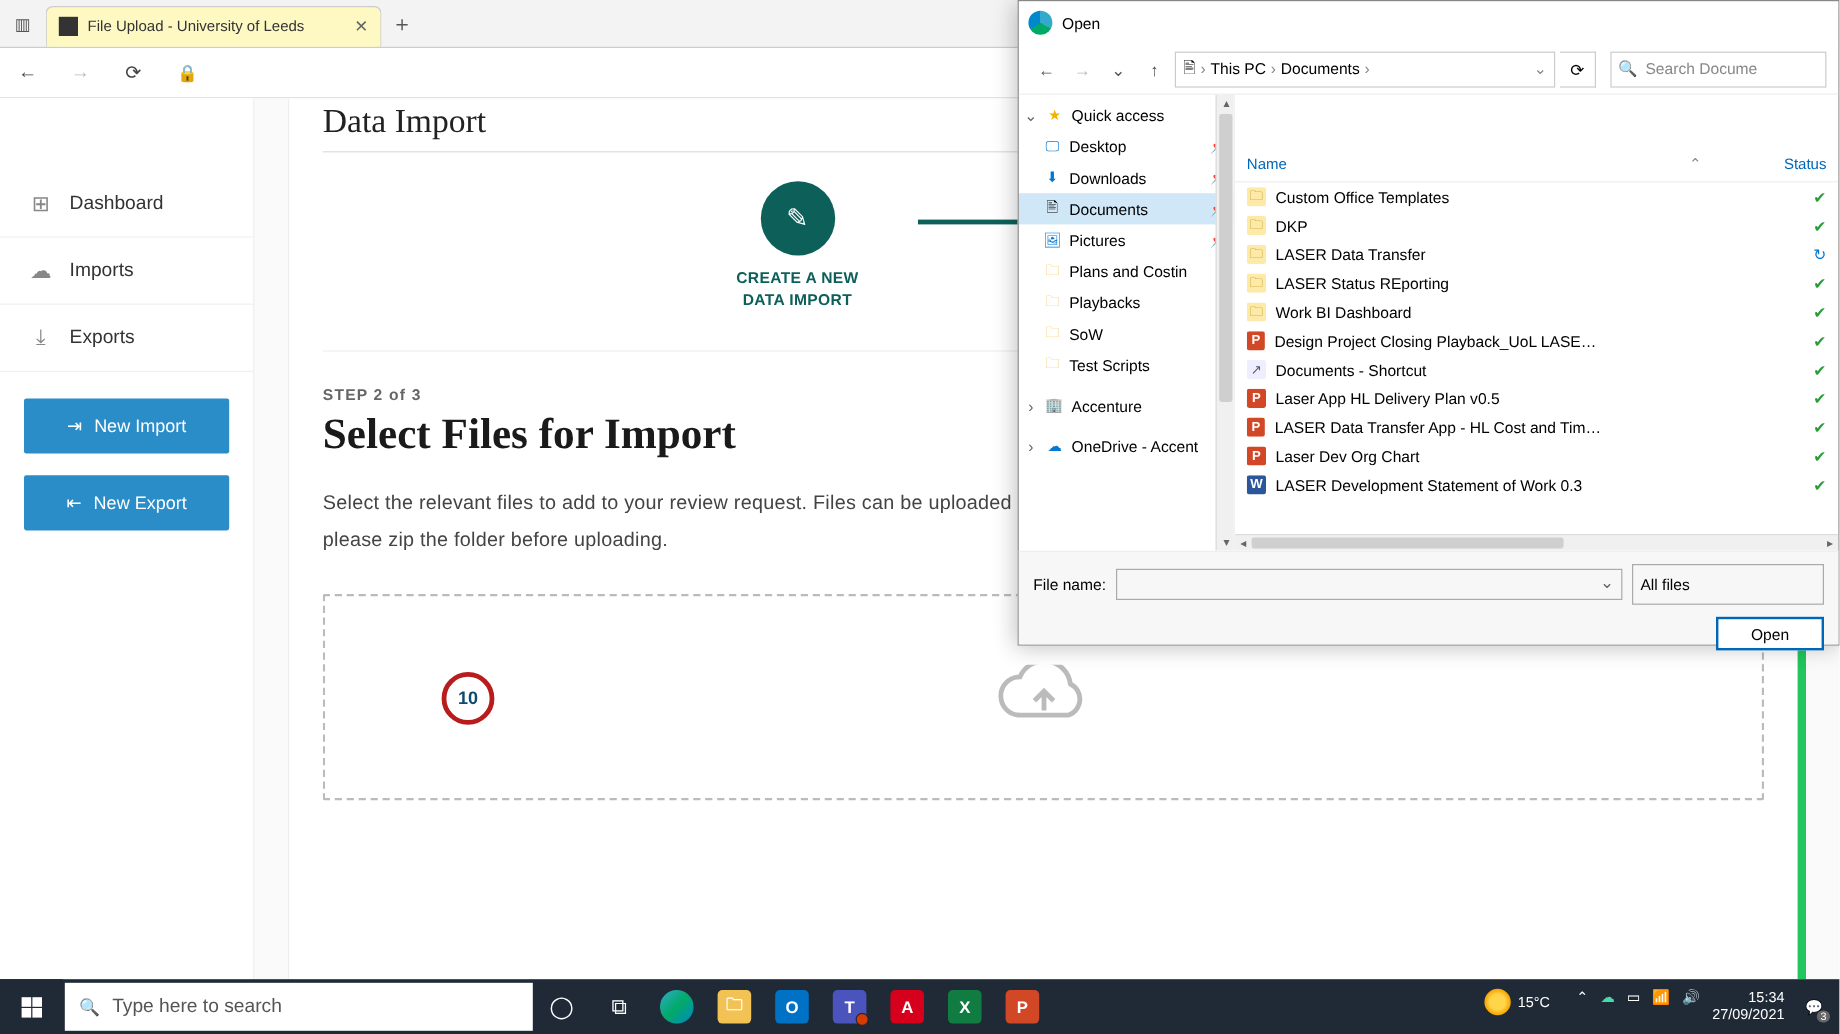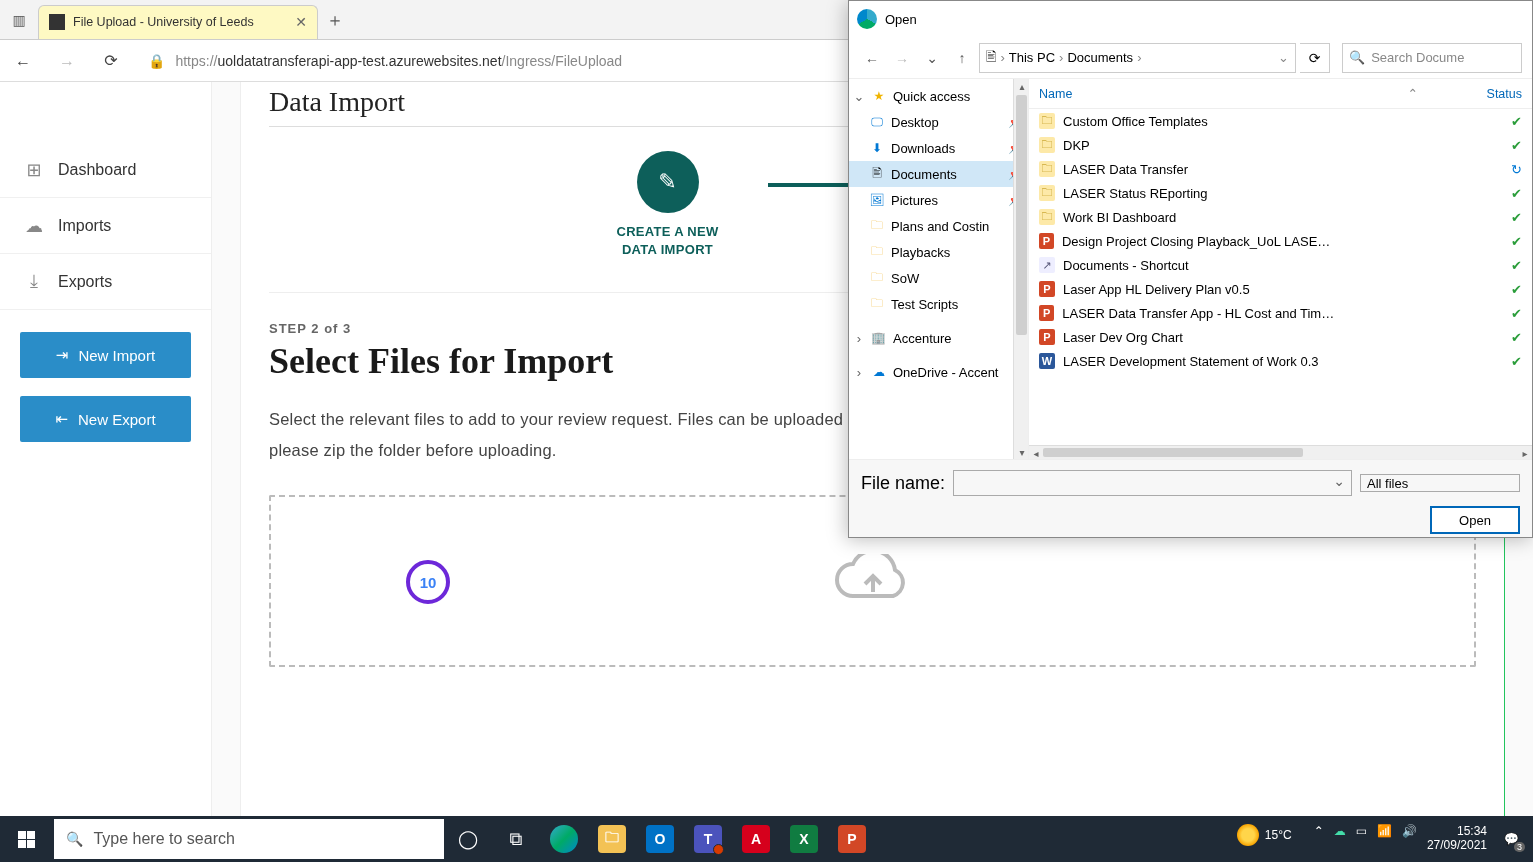--- a/index.html
+++ b/index.html
@@ -25,37 +25,37 @@
 
 
 .page { position: absolute; top: 82px; left: 0; right: 0; bottom: 46px; background: #fafafa; display: flex; }
 .sidebar { width: 212px; background: #fff; border-right: 1px solid #eee; padding-top: 60px; }
 .side-item { display: flex; align-items: center; gap: 14px; height: 56px; padding: 0 24px; font-size: 16px; color: #333; border-bottom: 1px solid #f0f0f0; }
 .side-icon { color: #888; font-size: 18px; width: 20px; text-align: center; }
 .side-btn { margin: 22px 20px 0; height: 46px; background: #2a8dc8; color: #fff; display: flex; align-items: center; justify-content: center; gap: 10px; font-size: 15px; border-radius: 2px; }
 .side-btn + .side-btn { margin-top: 18px; }
 
 .content { flex: 1; padding: 0 28px; overflow: hidden; }
-.content-inner { background: #fff; border-left: 1px solid #eee; border-right: 1px solid #22c55e; height: 100%; padding: 0 28px; }
+.content-inner { background: #fff; border-left: 1px solid #eee; border-right: 7px solid #22c55e; height: 100%; padding: 0 28px; }
 h1.page-title { font-family: Georgia, serif; font-size: 28px; font-weight: 500; color: #222; padding-top: 4px; padding-bottom: 8px; border-bottom: 1px solid #ddd; }
 .stepper { display: flex; align-items: center; justify-content: center; gap: 0; padding: 24px 0 34px; border-bottom: 1px solid #eee; }
 .step { display: flex; flex-direction: column; align-items: center; width: 200px; }
 .step-circle { width: 62px; height: 62px; border-radius: 50%; background: #0d5f5a; color: #fff; display: flex; align-items: center; justify-content: center; font-size: 22px; }
 .step-circle.outline { background: #fff; border: 3px solid #0d5f5a; color: #0d5f5a; }
 .step-label { margin-top: 10px; font-weight: 700; font-size: 13px; color: #0d5f5a; text-align: center; line-height: 1.35; letter-spacing: .3px; }
 
 .step-indicator { margin-top: 28px; font-size: 13px; letter-spacing: 1px; font-weight: 700; color: #666; }
 h2.section-title { font-family: Georgia, serif; font-size: 36px; font-weight: 600; color: #1a1a1a; margin-top: 4px; }
 p.section-desc { margin-top: 22px; font-size: 16.5px; color: #444; line-height: 1.85; letter-spacing: .2px; }
 
 .dropzone { margin-top: 30px; border: 2px dashed #bbb; border-radius: 2px; height: 172px; position: relative; display: flex; flex-direction: column; align-items: center; justify-content: center; gap: 14px; }
 .cloud { color: #bbb; }
 .drop-text { font-size: 18px; color: #333; letter-spacing: .2px; }
 
-.annot { position: absolute; left: 406px; top: 560px; width: 44px; height: 44px; border: 4px solid #6d28d9; border-radius: 50%; display: flex; align-items: center; justify-content: center; font-weight: 700; color: #3b82f6; font-size: 15px; background: #fff; }
+.annot { position: absolute; left: 368px; top: 560px; width: 44px; height: 44px; border: 4px solid #b91c1c; border-radius: 50%; display: flex; align-items: center; justify-content: center; font-weight: 700; color: #0c4a6e; font-size: 15px; background: #fff; }
 
 
 .dialog { position: absolute; left: 848px; top: 0; width: 685px; height: 538px; background: #fff; border: 1px solid #888; box-shadow: -2px 2px 18px rgba(0,0,0,.25); display: flex; flex-direction: column; }
 .dlg-title { height: 36px; display: flex; align-items: center; gap: 8px; padding: 0 8px; font-size: 13px; }
 .edge-icon { width: 20px; height: 20px; border-radius: 50%; background: conic-gradient(#3ac 0 33%, #0a6 33% 66%, #08c 66% 100%); }
 .dlg-nav { height: 42px; display: flex; align-items: center; gap: 4px; padding: 0 10px; border-bottom: 1px solid #eee; }
 .dlg-nav .ico { width: 26px; height: 26px; display: flex; align-items: center; justify-content: center; color: #555; }
 .dlg-nav .ico.disabled { color: #bbb; }
 .crumb-box { flex: 1; height: 30px; border: 1px solid #ccc; display: flex; align-items: center; padding: 0 6px; gap: 4px; font-size: 13px; }
 .crumb-box .sep { color: #888; }
@@ -71,41 +71,41 @@
 .side-row.top { padding-left: 4px; }
 .side-row.selected { background: #d0e7f7; }
 .pin { position: absolute; right: 6px; color: #888; font-size: 11px; }
 .ficon { width: 16px; height: 16px; display: inline-flex; align-items: center; justify-content: center; font-size: 12px; }
 .fc-star { color: #f0b400; }
 .fc-blue { color: #0078d4; }
 .fc-folder { color: #f3c255; }
 .chev { color: #666; width: 12px; display: inline-block; text-align: center; }
 
 .dlg-files { flex: 1; overflow: hidden; position: relative; }
-.file-hdr { height: 30px; display: flex; align-items: center; font-size: 12.5px; border-bottom: 1px solid #eee; padding: 0 10px; gap: 8px; }
+.file-hdr { height: 30px; display: flex; align-items: center; font-size: 12.5px; border-bottom: 1px solid #eee; padding: 0 10px; gap: 8px; margin-top: 43px; }
 .file-hdr .name-col { width: 300px; color: #0067b8; }
 .file-hdr .status-col { color: #0067b8; }
 .file-list { }
 .file-row { height: 24px; display: flex; align-items: center; padding: 0 10px; gap: 8px; font-size: 13px; }
 .file-row .nm { width: 300px; display: flex; align-items: center; gap: 8px; overflow: hidden; }
 .file-row .nm span { white-space: nowrap; overflow: hidden; text-overflow: ellipsis; }
 .status-ok { color: #2a9d3a; }
 .status-sync { color: #0078d4; }
 .tiny-icon { width: 16px; height: 16px; display: inline-flex; align-items: center; justify-content: center; font-size: 11px; border-radius: 2px; }
 .ti-folder { background: #fde9a8; color: #b58a00; }
 .ti-ppt { background: #d24726; color: #fff; font-weight: 700; }
 .ti-doc { background: #2b579a; color: #fff; font-weight: 700; }
 .ti-link { background: #eef; color: #557; }
 
 .dlg-footer { height: 78px; border-top: 1px solid #eee; padding: 10px 12px; display: flex; flex-direction: column; gap: 10px; background: #f7f7f7; }
 .fn-row { display: flex; align-items: center; gap: 8px; }
-.fn-label { font-size: 18px; }
+.fn-label { font-size: 13px; }
 .fn-input { flex: 1; height: 26px; border: 1px solid #aaa; position: relative; }
 .fn-input::after { content: "⌄"; position: absolute; right: 6px; top: 2px; color: #666; }
-.filter-sel { width: 160px; height: 18px; border: 1px solid #aaa; padding: 0 6px; font-size: 13px; display: flex; align-items: center; }
+.filter-sel { width: 160px; height: 34px; border: 1px solid #aaa; padding: 0 6px; font-size: 13px; display: flex; align-items: center; }
 .btn-row { display: flex; gap: 8px; justify-content: flex-end; }
 .dlg-btn { width: 90px; height: 28px; border: 1px solid #888; background: #f0f0f0; font-size: 13px; display: flex; align-items: center; justify-content: center; }
 .dlg-btn.primary { border: 2px solid #0067b8; background: #fff; }
 
 .hscroll { position: absolute; bottom: 0; left: 0; right: 0; height: 14px; background: #f0f0f0; border-top: 1px solid #ddd; }
 .hscroll::before { content: ""; position: absolute; left: 14px; width: 260px; top: 2px; bottom: 2px; background: #cfcfcf; border-radius: 2px; }
 .hscroll .ar { position: absolute; top: 0; width: 14px; height: 14px; display: flex; align-items: center; justify-content: center; font-size: 10px; color: #666; }
 .hscroll .ar.l { left: 0; }
 .hscroll .ar.r { right: 0; }
 
@@ -153,23 +153,20 @@
     </div>
     <div class="newtab">＋</div>
   </div>
 
   <div class="addr-bar">
     <div class="nav-btn">←</div>
     <div class="nav-btn disabled">→</div>
     <div class="nav-btn">⟳</div>
     <div class="url-box">
       <span class="lock">🔒</span>
-      <span class="url-text">
-        <span class="grey">https://</span><span>uoldatatransferapi-app-test.azurewebsites.net</span><span class="grey">/Ingress/FileUpload</span>
-      </span>
     </div>
   </div>
 
   <div class="page">
     <div class="sidebar">
       <div class="side-item">
         <span class="side-icon">⊞</span>
         <span>Dashboard</span>
       </div>
       <div class="side-item">

